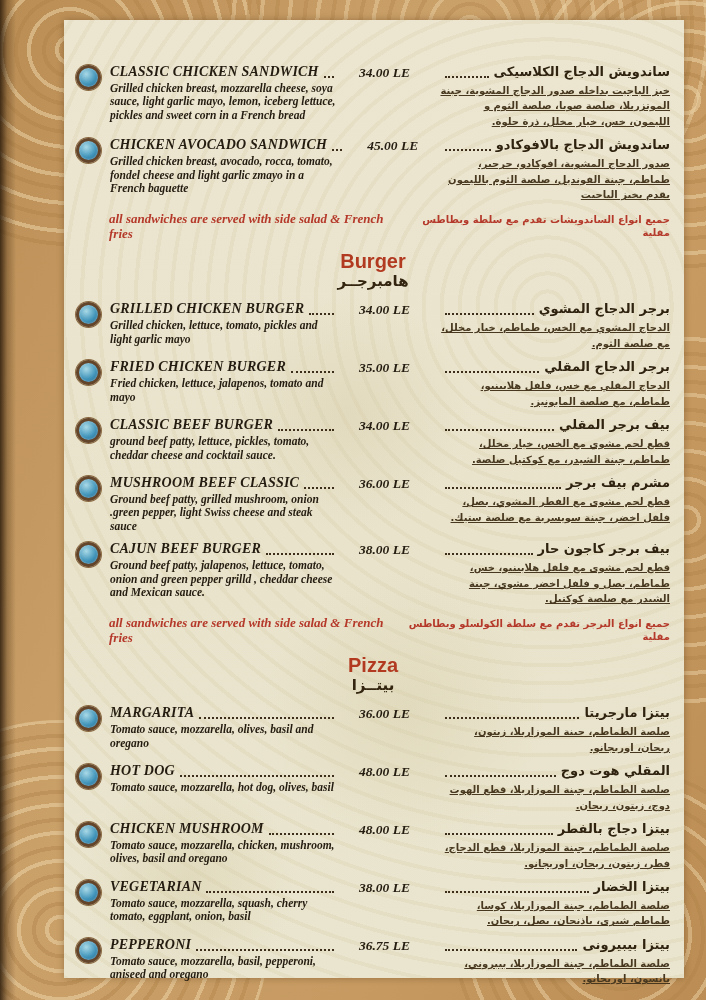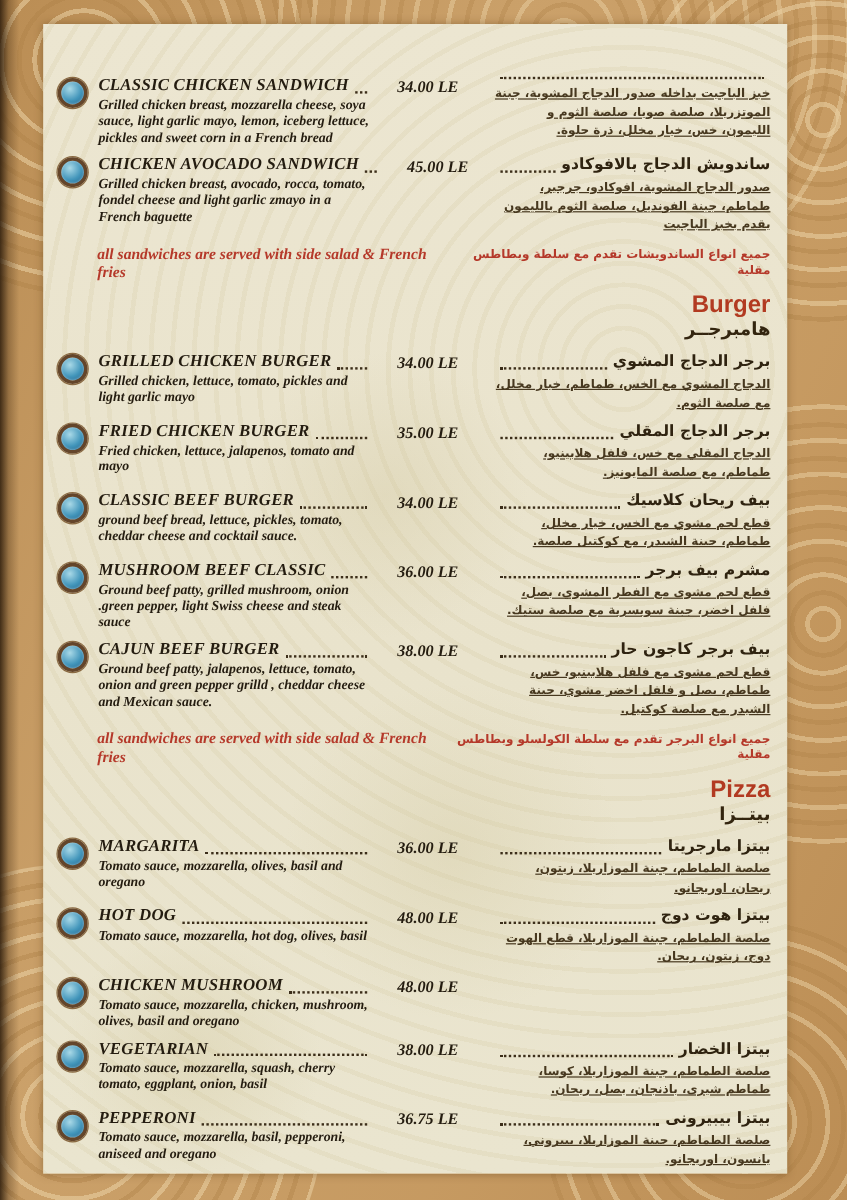--- a/index.html
+++ b/index.html
@@ -19,21 +19,21 @@
   .d1{top:-150px;left:-130px;width:400px;height:400px;}
   .d2{top:-210px;left:230px;width:480px;height:480px;opacity:.85;}
   .d3{top:-70px;right:-150px;width:340px;height:340px;}
   .d4{top:330px;right:-170px;width:380px;height:380px;opacity:.9;}
   .d5{bottom:-140px;left:-150px;width:420px;height:420px;}
   .d6{bottom:-110px;right:-90px;width:350px;height:350px;opacity:.9;}
   .spine{position:absolute;left:0;top:0;bottom:0;width:16px;
     background:linear-gradient(90deg, rgba(42,26,10,.85), rgba(70,45,18,.35) 45%, rgba(70,45,18,0));}
 
   
-  .panel{position:absolute;left:36px;top:20px;width:620px;bottom:22px;
+  .panel{position:absolute;left:64px;top:20px;width:620px;bottom:22px;
     background:linear-gradient(180deg,#ece6d1 0%,#e9e3cc 55%,#eae5cf 100%);
     box-shadow:0 0 7px rgba(80,50,15,.4);
     padding:44px 14px 0 12px;box-sizing:border-box;}
   .panel::before{content:"";position:absolute;inset:0;pointer-events:none;
     background:
       radial-gradient(circle 170px at 46% 41%, rgba(203,192,148,.28), rgba(203,192,148,0) 70%),
       radial-gradient(circle 200px at 55% 72%, rgba(206,196,152,.30), rgba(206,196,152,0) 70%),
       radial-gradient(circle 150px at 20% 90%, rgba(206,196,152,.33), rgba(206,196,152,0) 72%),
       repeating-radial-gradient(circle at 78% 30%, rgba(205,193,148,0) 0 14px, rgba(205,193,148,.18) 14px 18px);
   }
@@ -56,21 +56,21 @@
   .dots-ar{flex:1;border-bottom:2px dotted #3c2e1a;margin:0 5px 3px 5px;min-width:8px;}
   .desc-ar{font:600 10px/1.55 "DejaVu Sans", sans-serif;color:#47381f;margin-top:2px;text-align:right;text-decoration:underline;}
 
   
   .note-row{display:flex;justify-content:space-between;align-items:center;
     padding-left:33px;margin:2px 0 8px 0;}
   .note-en{font:italic 700 13px/1.2 "Liberation Serif", serif;color:#b5392a;}
   .note-ar{font:700 10px/1.3 "DejaVu Sans", sans-serif;color:#b5392a;direction:rtl;}
 
   
-  .section-header{text-align:right;margin:8px 0 10px 0;}
+  .section-header{text-align:center;margin:8px 0 10px 0;}
   .h-en{font:700 20px/1.1 "Liberation Sans", sans-serif;color:#b23a21;}
   .h-ar{font:700 15px/1.3 "DejaVu Sans", sans-serif;color:#33250f;}
 </style>
 </head>
 <body>
 
 <div class="deco d1"></div>
 <div class="deco d2"></div>
 <div class="deco d3"></div>
 <div class="deco d4"></div>
@@ -86,20 +86,21 @@
     <div class="en">
       <div class="title-row">
         <span class="t">CLASSIC CHICKEN SANDWICH</span>
         <span class="dots"></span>
         <span class="price">34.00 LE</span>
       </div>
       <div class="desc">Grilled chicken breast, mozzarella cheese, soya sauce, light garlic mayo, lemon, iceberg lettuce, pickles and sweet corn in a French bread</div>
     </div>
     <div class="ar">
       <div class="title-row-ar">
+        <span class="t-ar">ساندويش الدجاج الكلاسيكى</span>
         <span class="dots-ar"></span>
       </div>
       <div class="desc-ar">خبز الباجيت بداخله صدور الدجاج المشوية، جبنة الموتزريلا، صلصة صويا، صلصة الثوم و الليمون، خس، خيار مخلل، ذرة حلوة.</div>
     </div>
   </div>
 
   <div class="item">
     <div class="bullet"></div>
     <div class="en">
       <div class="title-row">
@@ -167,25 +168,25 @@
   </div>
 
   <div class="item">
     <div class="bullet"></div>
     <div class="en">
       <div class="title-row">
         <span class="t">CLASSIC BEEF BURGER</span>
         <span class="dots"></span>
         <span class="price">34.00 LE</span>
       </div>
-      <div class="desc">ground beef bread, lettuce, pickles, tomato, cheddar cheese and cocktail sauce.</div>
-    </div>
-    <div class="ar">
-      <div class="title-row-ar">
-        <span class="t-ar">بيف ريحان كلاسيك</span>
+      <div class="desc">ground beef patty, lettuce, pickles, tomato, cheddar cheese and cocktail sauce.</div>
+    </div>
+    <div class="ar">
+      <div class="title-row-ar">
+        <span class="t-ar">بيف برجر المقلي</span>
         <span class="dots-ar"></span>
       </div>
       <div class="desc-ar">قطع لحم مشوي مع الخس، خيار مخلل، طماطم، جبنة الشيدر، مع كوكتيل صلصة.</div>
     </div>
   </div>
 
   <div class="item">
     <div class="bullet"></div>
     <div class="en">
       <div class="title-row">
@@ -257,36 +258,43 @@
     <div class="en">
       <div class="title-row">
         <span class="t">HOT DOG</span>
         <span class="dots"></span>
         <span class="price">48.00 LE</span>
       </div>
       <div class="desc">Tomato sauce, mozzarella, hot dog, olives, basil</div>
     </div>
     <div class="ar">
       <div class="title-row-ar">
-        <span class="t-ar">بيتزا هوت دوج</span>
+        <span class="t-ar">المقلي هوت دوج</span>
         <span class="dots-ar"></span>
       </div>
       <div class="desc-ar">صلصة الطماطم، جبنة الموزاريلا، قطع الهوت دوج، زيتون، ريحان.</div>
     </div>
   </div>
 
   <div class="item">
     <div class="bullet"></div>
     <div class="en">
       <div class="title-row">
         <span class="t">CHICKEN MUSHROOM</span>
         <span class="dots"></span>
         <span class="price">48.00 LE</span>
       </div>
       <div class="desc">Tomato sauce, mozzarella, chicken, mushroom, olives, basil and oregano</div>
+    </div>
+    <div class="ar">
+      <div class="title-row-ar">
+        <span class="t-ar">بيتزا دجاج بالفطر</span>
+        <span class="dots-ar"></span>
+      </div>
+      <div class="desc-ar">صلصة الطماطم، جبنة الموزاريلا، قطع الدجاج، فطر، زيتون، ريحان، اوريجانو.</div>
     </div>
   </div>
 
   <div class="item">
     <div class="bullet"></div>
     <div class="en">
       <div class="title-row">
         <span class="t">VEGETARIAN</span>
         <span class="dots"></span>
         <span class="price">38.00 LE</span>

